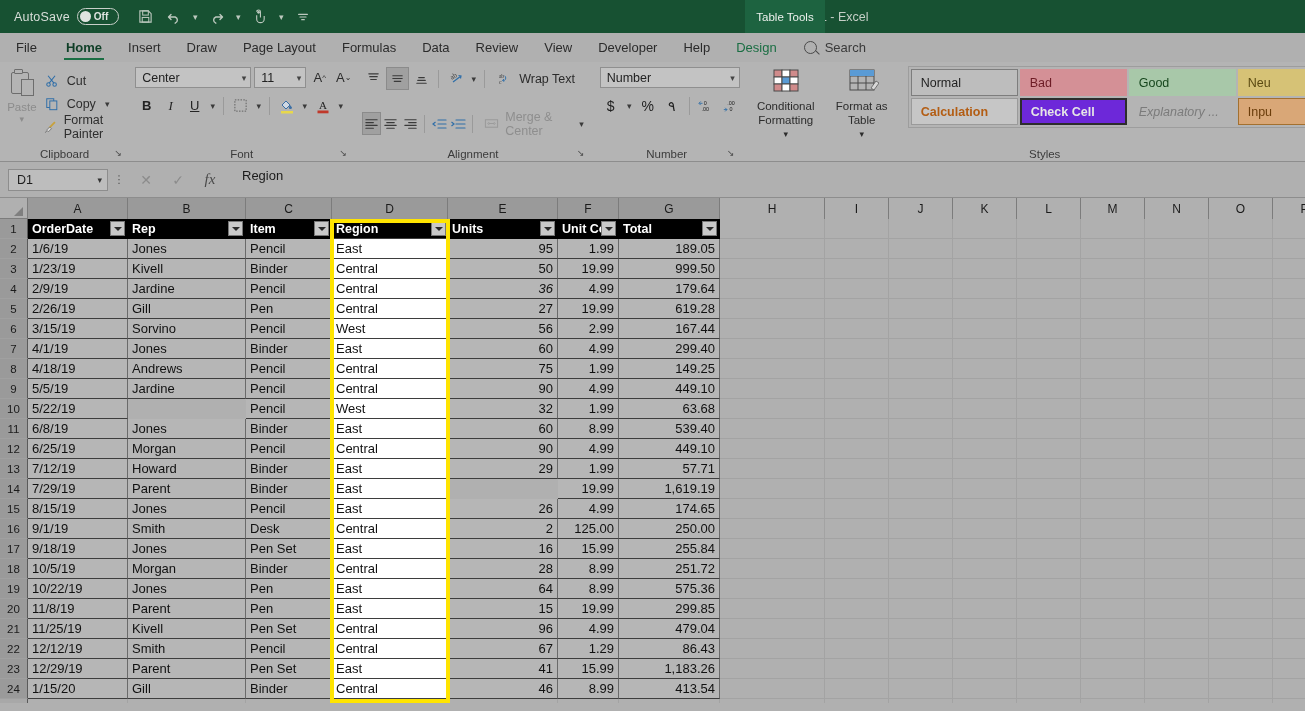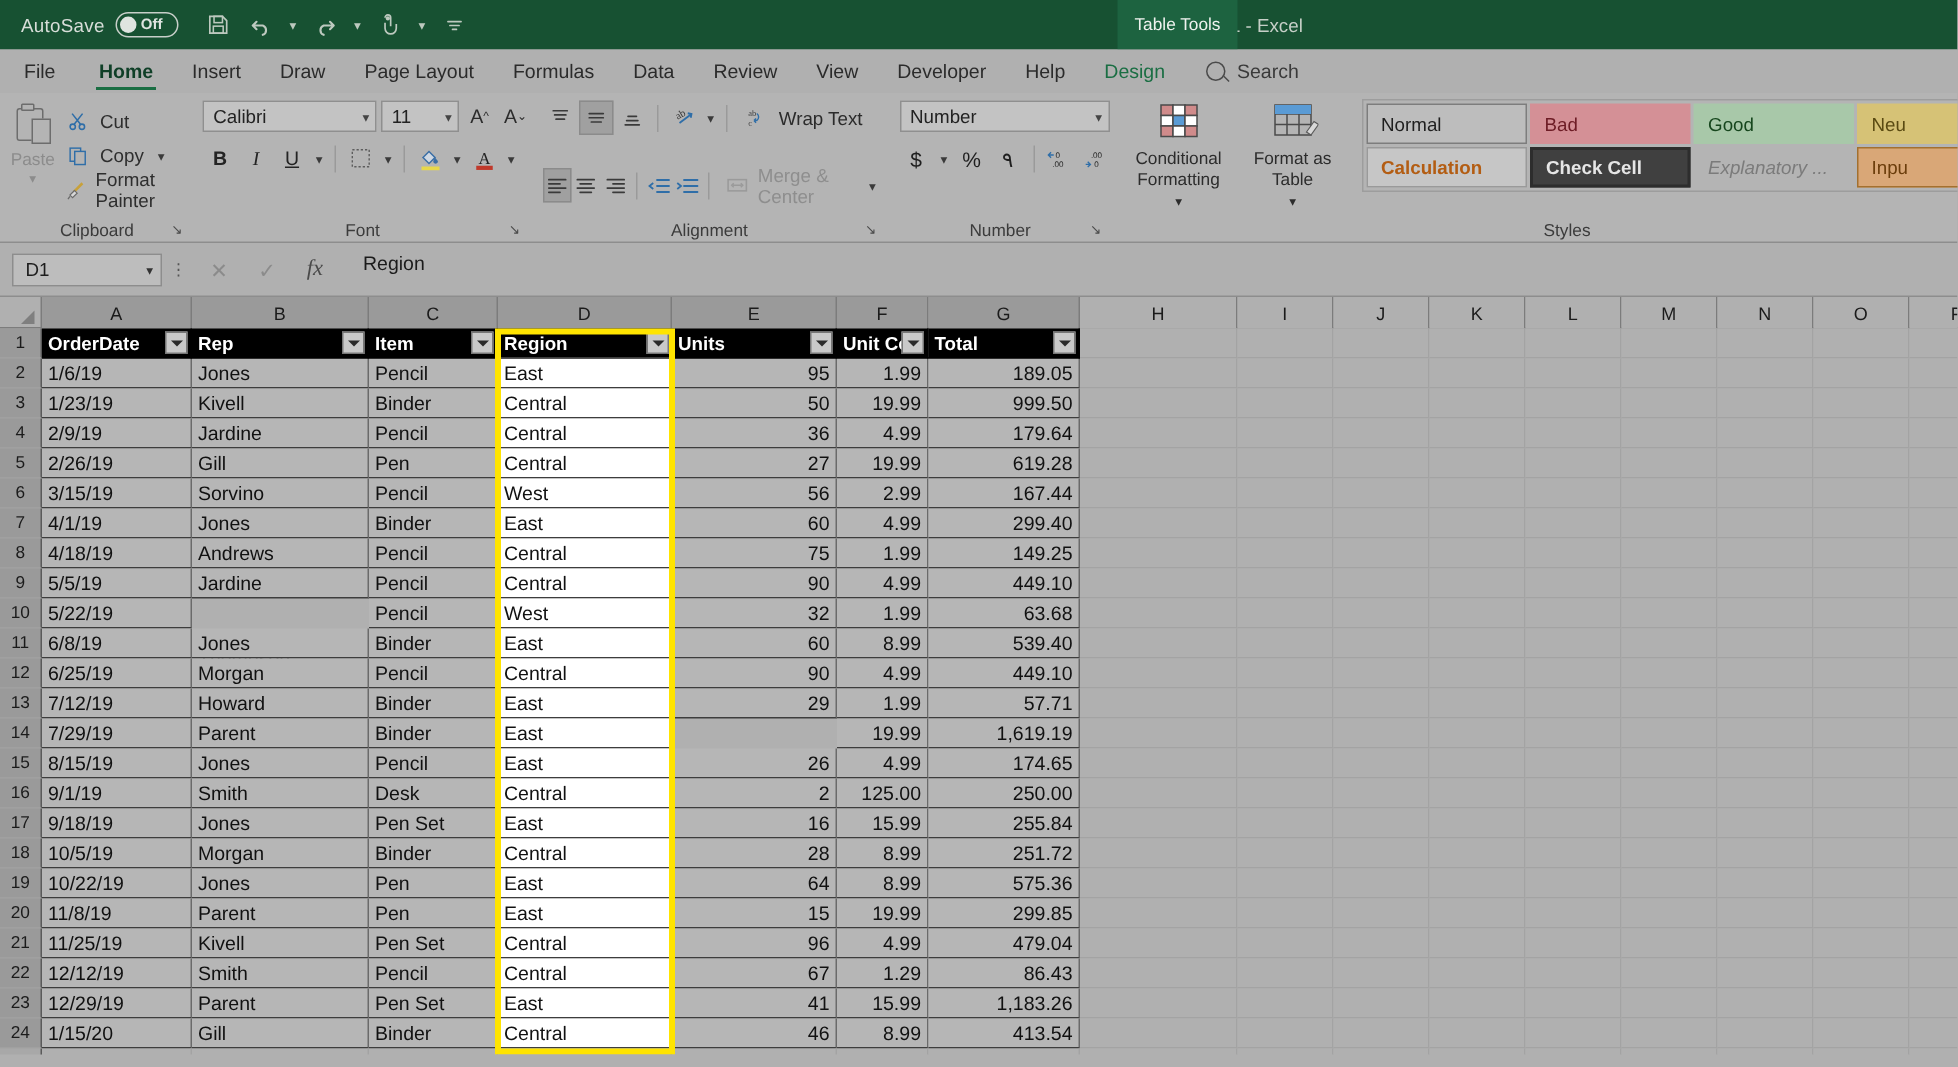--- a/index.html
+++ b/index.html
@@ -195,21 +195,21 @@
     display: flex; align-items: center;
     padding-left: 9px; font-size: 12.5px;
     border: 1px solid transparent;
     white-space: nowrap; overflow: hidden;
   }
   .scell.normal { background:#bdbdbd; border-color:#7d7d7d; color:#1f1f1f; }
   .scell.bad { background:#d49096; color:#6d1c25; }
   .scell.good { background:#a8c8a9; color:#16461d; }
   .scell.neutral { background:#d6c276; color:#5a4a12; }
   .scell.calc { background:#c6c6c6; border-color:#9a9a9a; color:#b35d13; font-weight:700; }
-  .scell.check { background:#404040; border:2px solid #2d2d2d; color:#e6e6e6; font-weight:700; }
+  .scell.check { background:#6d28d9; border:2px solid #2d2d2d; color:#e6e6e6; font-weight:700; }
   .scell.expl { background:transparent; color:#7b7b7b; font-style: italic; }
   .scell.input { background:#d9a777; border-color:#a3702f; color:#6b3d0b; }
 
   
   .fbar {
     height: 36px; background: #b0b0b0;
     display: flex; align-items: center;
     border-bottom: 1px solid #8d8d8d;
   }
   .namebox {
@@ -422,21 +422,21 @@
       <span>Clipboard</span>
       <span class="dlg-launcher">↘</span>
     </div>
   </div>
   <div class="rgroup-sep"></div>
 
   <div class="rgroup g-font">
     <div class="rgroup-body" style="flex-direction:column; align-items:stretch;">
       <div class="font-row1">
         <div class="combo fname">
-          <span class="cv">Calibri</span>
+          <span class="cv">Center</span>
           <span class="cc">▾</span>
         </div>
         <div class="combo fsize">
           <span class="cv">11</span>
           <span class="cc">▾</span>
         </div>
         <div class="sz-btn">
           <span>A</span>
             <span style="font-size:8px;">^</span>
         </div>
@@ -768,21 +768,21 @@
         <div class="cell blank" style="width: 64px; flex-basis: 64px;"></div>
         <div class="cell blank" style="width: 64px; flex-basis: 64px;"></div>
         <div class="cell blank" style="width: 64px; flex-basis: 64px;"></div>
       </div>
       <div class="row">
         <div class="rh selrow">4</div>
         <div class="cell tbl" style="width: 100px; flex-basis: 100px;">2/9/19</div>
         <div class="cell tbl" style="width: 118px; flex-basis: 118px;">Jardine</div>
         <div class="cell tbl" style="width: 86px; flex-basis: 86px;">Pencil</div>
         <div class="cell tbl dcol" style="width: 116px; flex-basis: 116px;">Central</div>
-        <div class="cell tbl num" style="width: 110px; flex-basis: 110px;">36</div>
+        <div class="cell tbl num" style="width: 110px; flex-basis: 110px; font-style: italic;">36</div>
         <div class="cell tbl num" style="width: 61px; flex-basis: 61px;">4.99</div>
         <div class="cell tbl num" style="width: 101px; flex-basis: 101px;">179.64</div>
         <div class="cell blank" style="width: 105px; flex-basis: 105px;"></div>
         <div class="cell blank" style="width: 64px; flex-basis: 64px;"></div>
         <div class="cell blank" style="width: 64px; flex-basis: 64px;"></div>
         <div class="cell blank" style="width: 64px; flex-basis: 64px;"></div>
         <div class="cell blank" style="width: 64px; flex-basis: 64px;"></div>
         <div class="cell blank" style="width: 64px; flex-basis: 64px;"></div>
         <div class="cell blank" style="width: 64px; flex-basis: 64px;"></div>
         <div class="cell blank" style="width: 64px; flex-basis: 64px;"></div>

